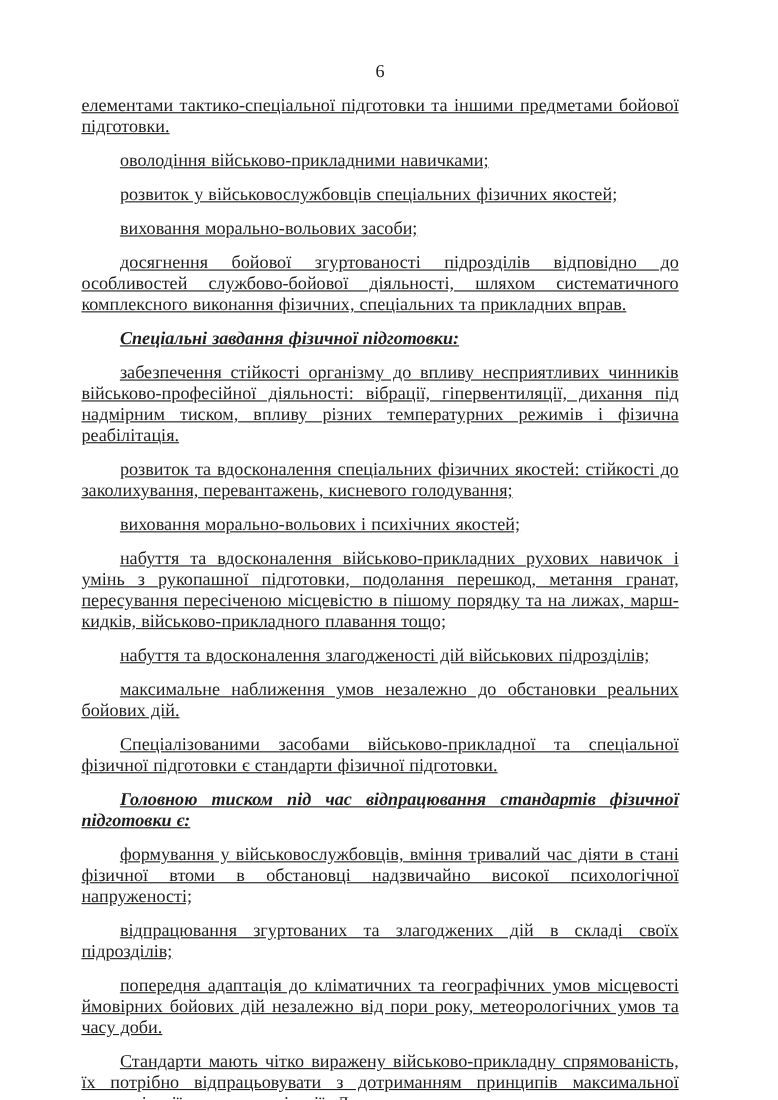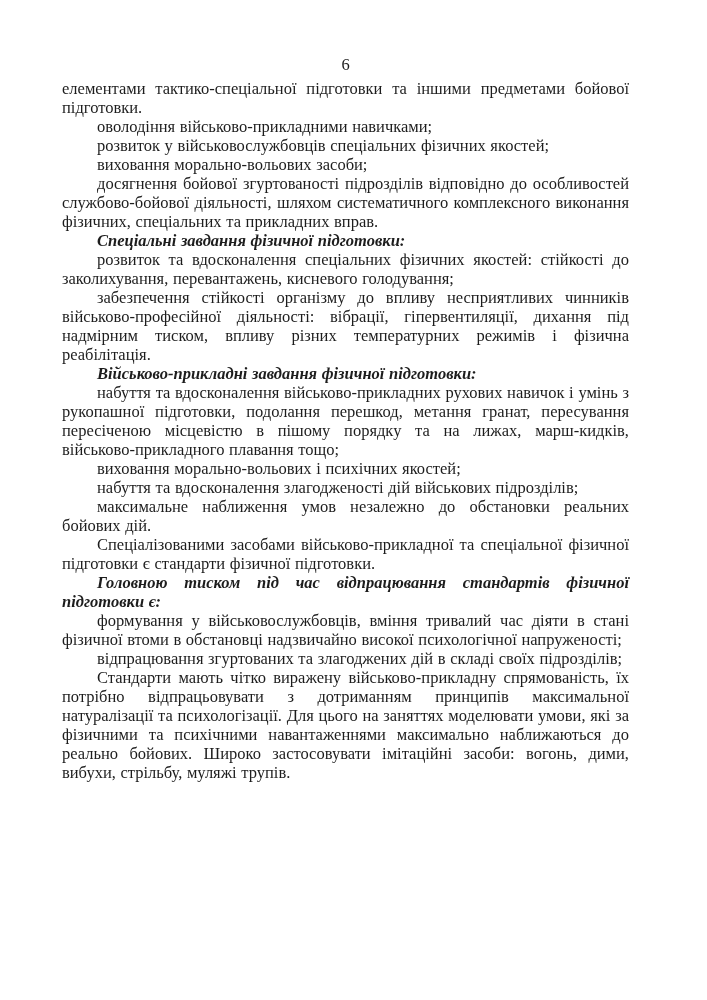--- a/index.html
+++ b/index.html
@@ -23,25 +23,26 @@
     font-size: 16.5px;
     line-height: 19px;
     color: #1d1d1d;
   }
   .page-number {
     text-align: center;
     margin: 0 0 5px 0;
     font-size: 16.5px;
   }
   .body-text p {
-    margin: 0;
+    margin: 12px;
     padding: 0;
     text-align: justify;
     text-indent: 35px;
     word-spacing: 0.5px;
+    text-decoration: underline;
   }
   .body-text p.no-indent {
     text-indent: 0;
   }
   .body-text p.heading {
     font-weight: bold;
     font-style: italic;
   }
 </style>
 </head>
@@ -49,26 +50,26 @@
 
 <div class="sheet">
   <div class="page-number">6</div>
   <div class="body-text">
     <p class="no-indent">елементами тактико-спеціальної підготовки та іншими предметами бойової підготовки.</p>
     <p>оволодіння військово-прикладними навичками;</p>
     <p>розвиток у військовослужбовців спеціальних фізичних якостей;</p>
     <p>виховання морально-вольових засоби;</p>
     <p>досягнення бойової згуртованості підрозділів відповідно до особливостей службово-бойової діяльності, шляхом систематичного комплексного виконання фізичних, спеціальних та прикладних вправ.</p>
     <p class="heading">Спеціальні завдання фізичної підготовки:</p>
+    <p>забезпечення стійкості організму до впливу несприятливих чинників військово-професійної діяльності: вібрації, гіпервентиляції, дихання під надмірним тиском, впливу різних температурних режимів і фізична реабілітація.</p>
     <p>розвиток та вдосконалення спеціальних фізичних якостей: стійкості до заколихування, перевантажень, кисневого голодування;</p>
-    <p>забезпечення стійкості організму до впливу несприятливих чинників військово-професійної діяльності: вібрації, гіпервентиляції, дихання під надмірним тиском, впливу різних температурних режимів і фізична реабілітація.</p>
-    <p class="heading">Військово-прикладні завдання фізичної підготовки:</p>
+    <p>виховання морально-вольових і психічних якостей;</p>
     <p>набуття та вдосконалення військово-прикладних рухових навичок і умінь з рукопашної підготовки, подолання перешкод, метання гранат, пересування пересіченою місцевістю в пішому порядку та на лижах, марш-кидків, військово-прикладного плавання тощо;</p>
-    <p>виховання морально-вольових і психічних якостей;</p>
     <p>набуття та вдосконалення злагодженості дій військових підрозділів;</p>
     <p>максимальне наближення умов незалежно до обстановки реальних бойових дій.</p>
     <p>Спеціалізованими засобами військово-прикладної та спеціальної фізичної підготовки є стандарти фізичної підготовки.</p>
     <p class="heading">Головною тиском під час відпрацювання стандартів фізичної підготовки є:</p>
     <p>формування у військовослужбовців, вміння тривалий час діяти в стані фізичної втоми в обстановці надзвичайно високої психологічної напруженості;</p>
     <p>відпрацювання згуртованих та злагоджених дій в складі своїх підрозділів;</p>
+    <p>попередня адаптація до кліматичних та географічних умов місцевості ймовірних бойових дій незалежно від пори року, метеорологічних умов та часу доби.</p>
     <p>Стандарти мають чітко виражену військово-прикладну спрямованість, їх потрібно відпрацьовувати з дотриманням принципів максимальної натуралізації та психологізації. Для цього на заняттях моделювати умови, які за фізичними та психічними навантаженнями максимально наближаються до реально бойових. Широко застосовувати імітаційні засоби: вогонь, дими, вибухи, стрільбу, муляжі трупів.</p>
   </div>
 </div>
 
 </body></html>

